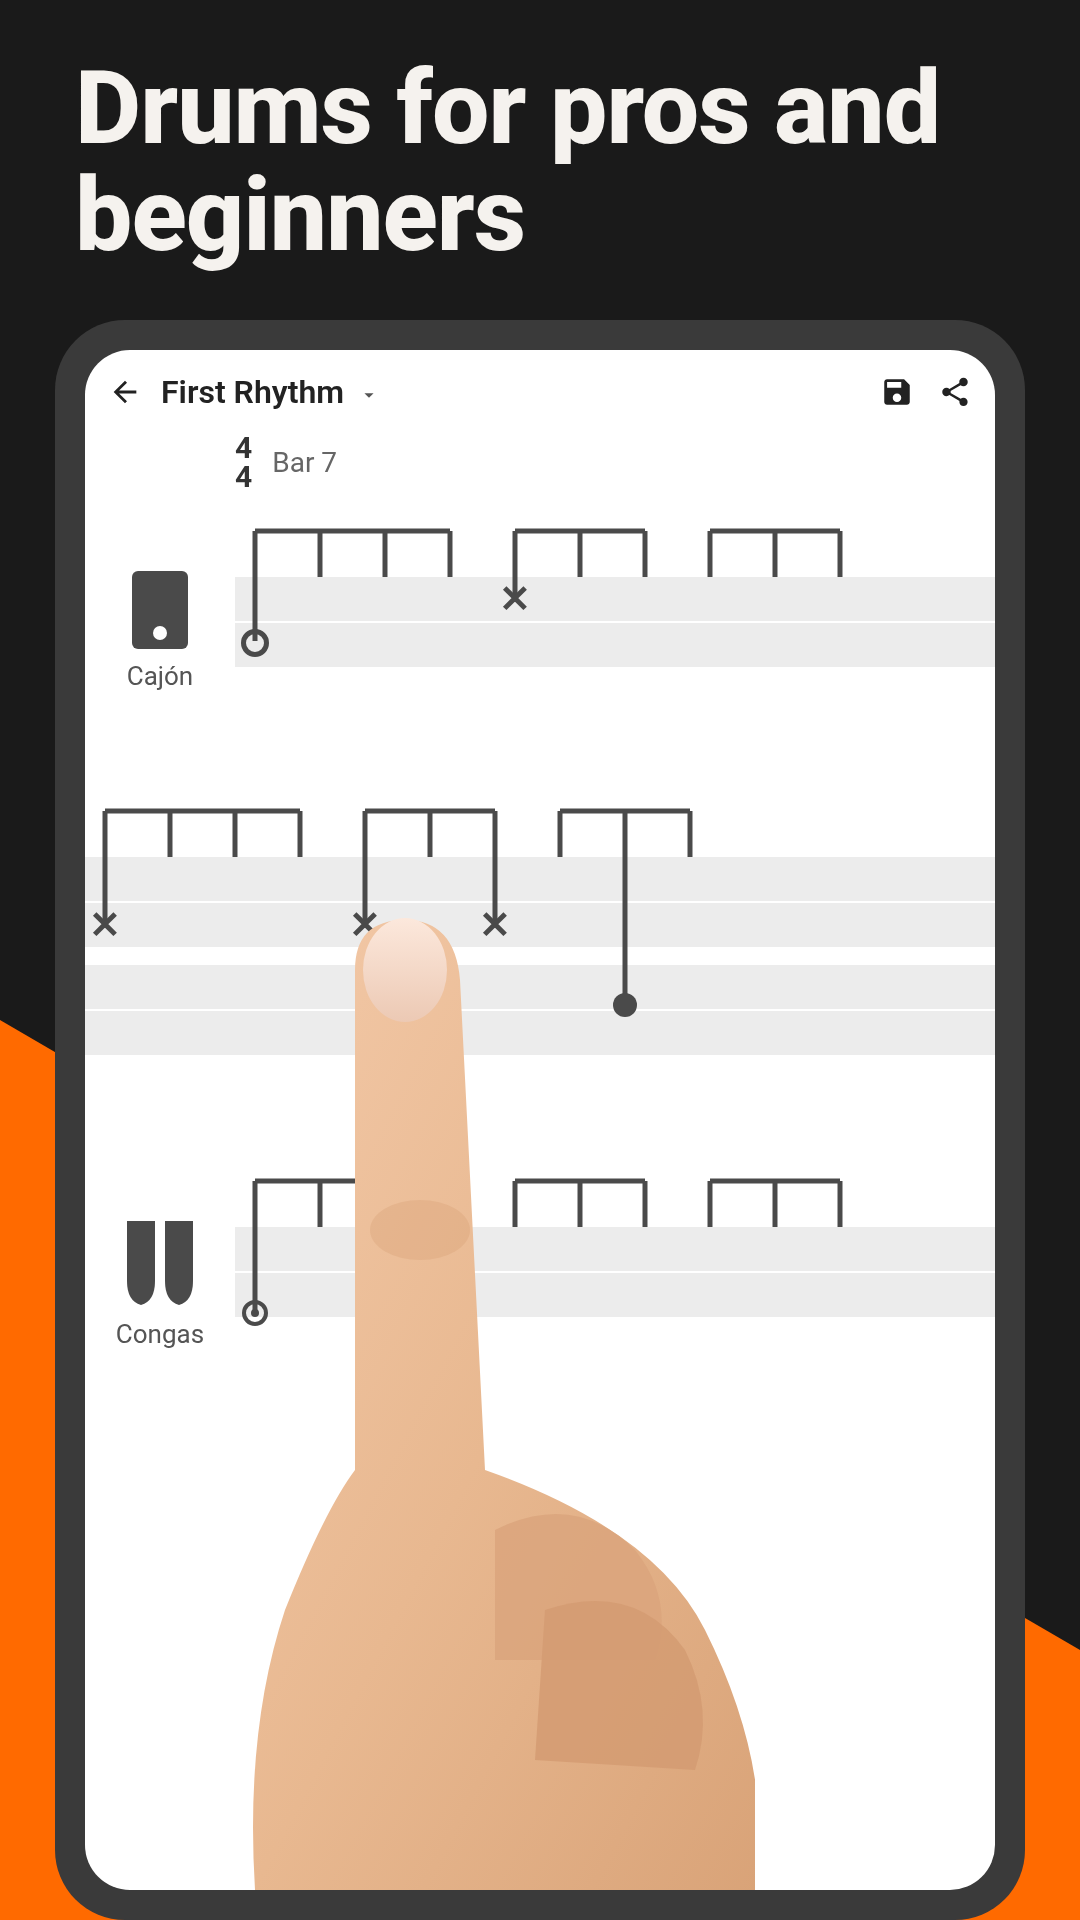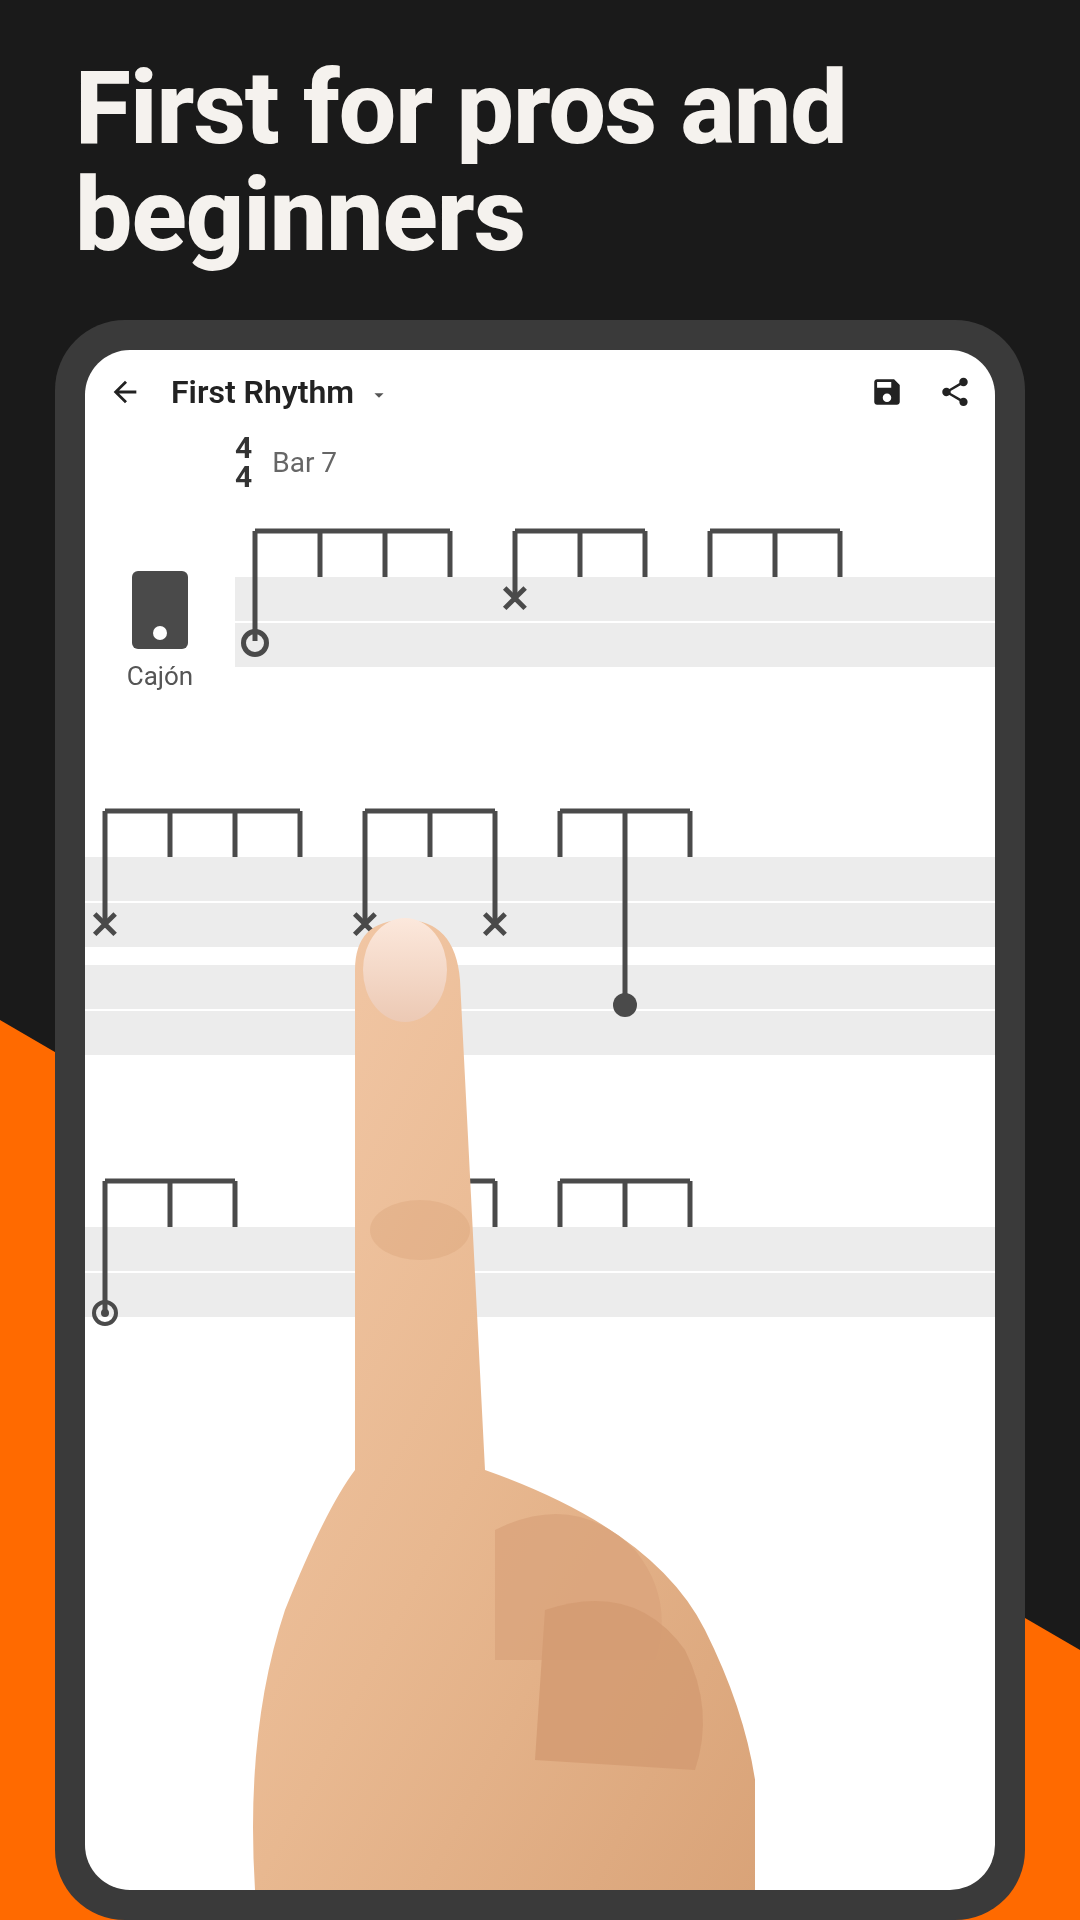--- a/index.html
+++ b/index.html
@@ -48,21 +48,21 @@
     background: #fff;
     border-radius: 45px;
     overflow: hidden;
     position: relative;
   }
   
   .appbar {
     display: flex;
     align-items: center;
     padding: 20px 18px 10px 18px;
-    gap: 24px;
+    gap: 14px;
   }
   .appbar .title {
     font-size: 32px;
     font-weight: 600;
     color: #222;
   }
   .appbar .grow { flex: 1; }
   .icon-btn { width: 44px; height: 44px; display: flex; align-items: center; justify-content: center; cursor: pointer; }
   
   .meta-row {
@@ -187,21 +187,21 @@
     pointer-events: none;
   }
 </style>
 </head>
 <body>
 
 <div class="backdrop">
   <div class="orange-wedge"></div>
 </div>
 
-<div class="headline">First for pros and beginners</div>
+<div class="headline">Drums for pros and beginners</div>
 
 <div class="phone">
   <div class="screen">
 
     <div class="appbar">
       <div class="icon-btn">
         <svg width="34" height="34" viewBox="0 0 24 24">
             <path d="M20 11H7.83l5.59-5.59L12 4l-8 8 8 8 1.41-1.41L7.83 13H20z" fill="#222"></path>
           </svg>
       </div>
@@ -291,20 +291,27 @@
             </g>
           </svg>
           <div class="note-x" style="left:20px;top:124px">✕</div>
           <div class="note-x" style="left:280px;top:124px">✕</div>
           <div class="note-x" style="left:410px;top:124px">✕</div>
           <div class="note-dot" style="left:540px;top:204px"></div>
         </div>
       </div>
 
       <div class="track" style="margin-bottom:0">
+        <div class="instrument">
+          <svg width="78" height="86" viewBox="0 0 78 86">
+            <path d="M6 0 h28 v60 q0 20 -14 24 q-14 -4 -14 -24 Z" fill="#4a4a4a"></path>
+            <path d="M44 0 h28 v60 q0 20 -14 24 q-14 -4 -14 -24 Z" fill="#4a4a4a"></path>
+          </svg>
+          <div class="instrument-label">Congas</div>
+        </div>
         <div class="staff congas">
           <div class="lane" style="top:56px"></div>
           <div class="lane" style="top:102px"></div>
           <svg class="beams" viewBox="0 0 760 160" preserveAspectRatio="none">
             <g stroke="#4a4a4a" stroke-width="5" fill="none">
               <line x1="20" y1="140" x2="20" y2="10"></line>
                 <line x1="85" y1="56" x2="85" y2="10"></line>
                 <line x1="150" y1="56" x2="150" y2="10"></line>
               <line x1="20" y1="10" x2="150" y2="10"></line>
               <line x1="280" y1="56" x2="280" y2="10"></line>

